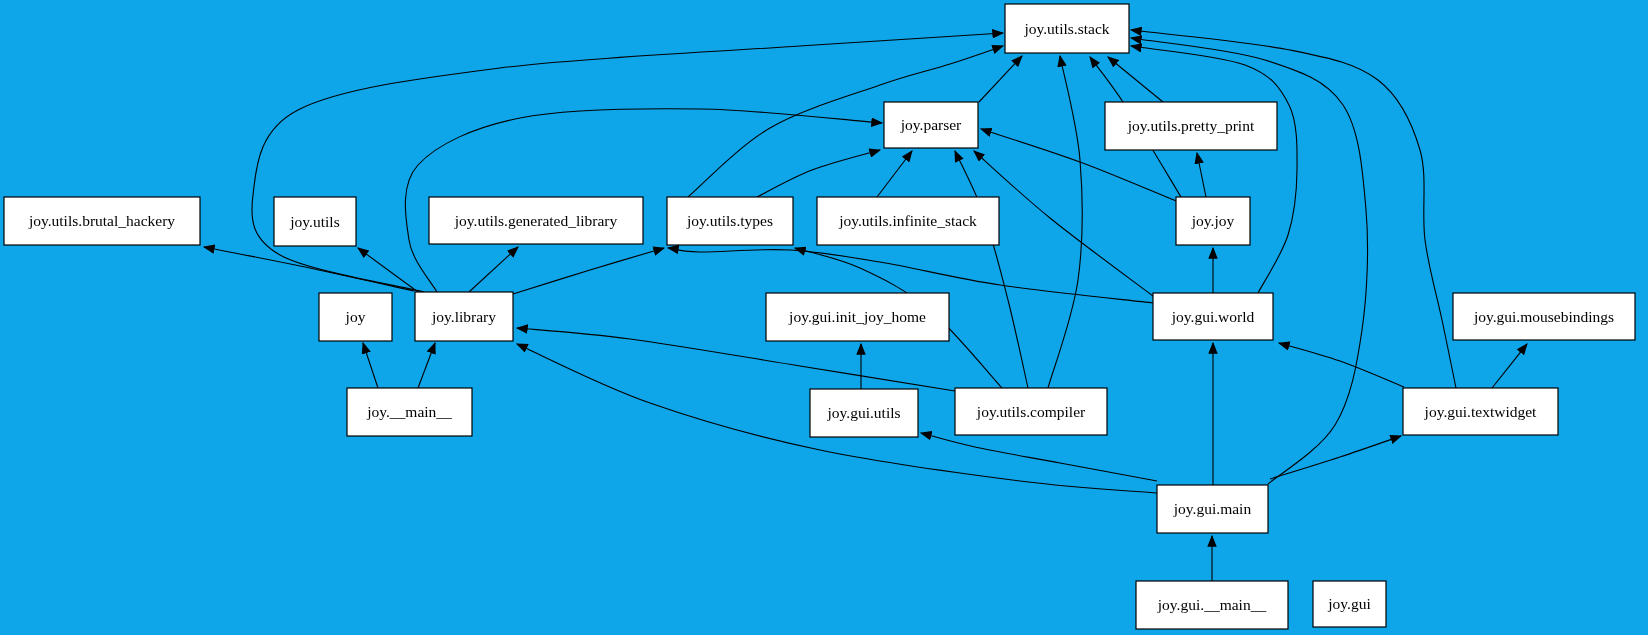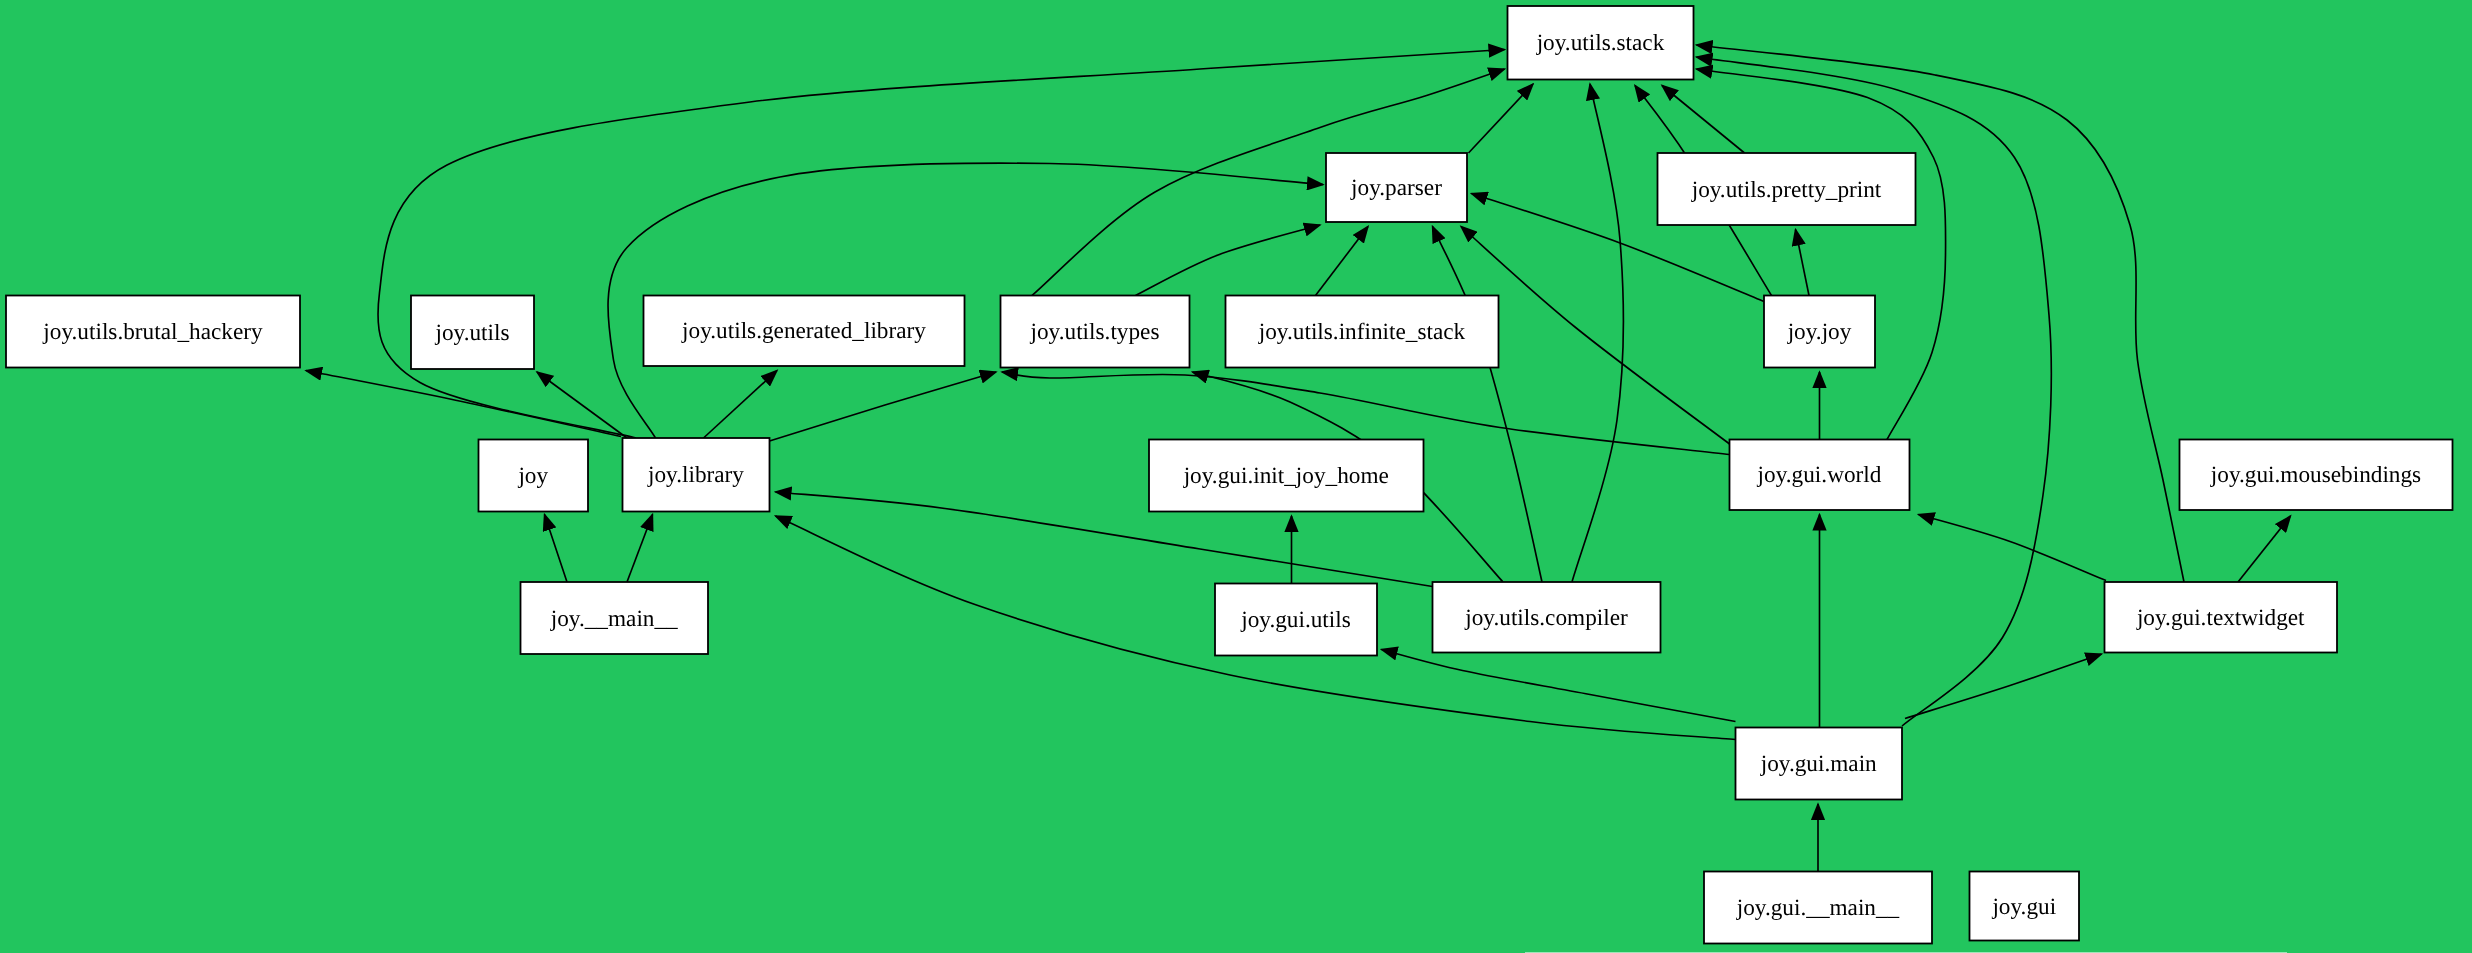--- a/index.html
+++ b/index.html
@@ -1,16 +1,16 @@
 <!DOCTYPE html>
 <html><head>
 <meta charset="utf-8">
 <style>
   html,body{margin:0;padding:0;background:#ffffff;}
-  .graph-wrap{width:1648px;height:635px;background:#22c55e;overflow:hidden;}
+  .graph-wrap{width:1648px;height:635px;background:#0ea5e9;overflow:hidden;}
   svg{display:block;}
   .node-box{fill:#ffffff;stroke:#000000;stroke-width:1.2px;}
   .node-label{font-family:"Liberation Serif","DejaVu Serif",serif;font-size:15.5px;fill:#000000;}
   .edge-path{fill:none;stroke:#000000;stroke-width:1.1px;}
 </style>
 </head>
 <body>
 
 <div class="graph-wrap">
   <svg id="graph-svg" width="1648" height="635" viewBox="0 0 1648 635" xmlns="http://www.w3.org/2000/svg">

